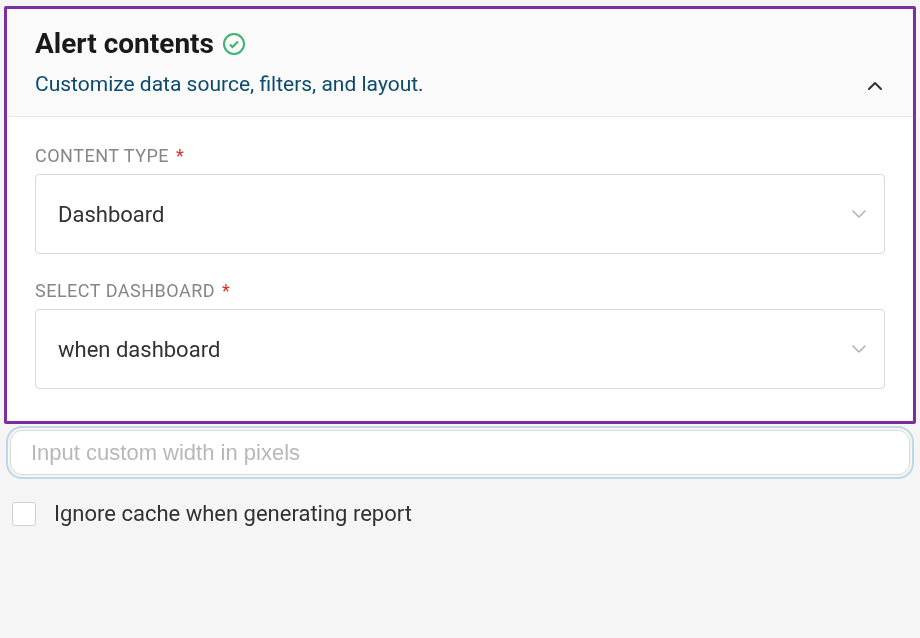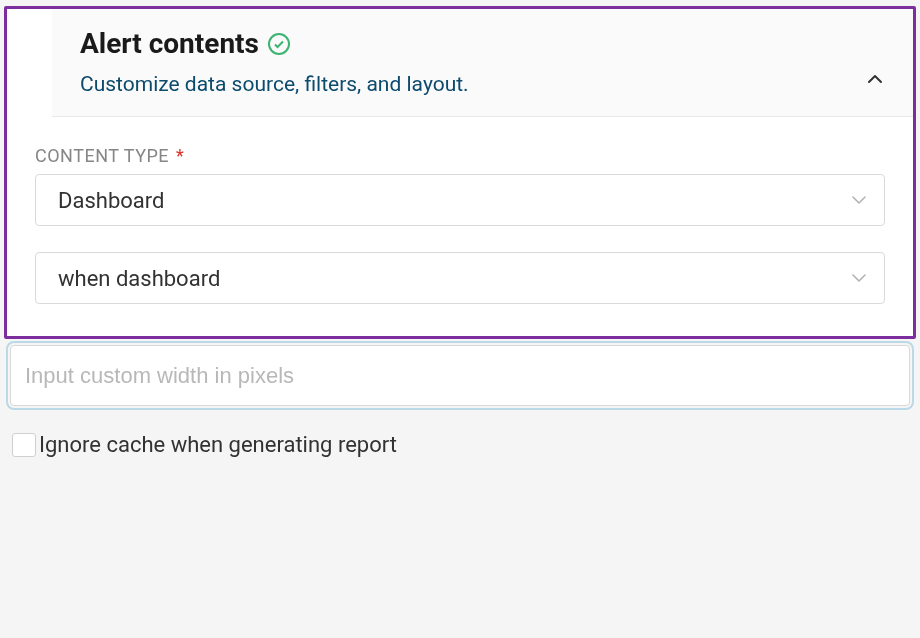--- a/index.html
+++ b/index.html
@@ -19,23 +19,22 @@
       background: #fff;
       border: 3px solid #7d2e9e;
       border-radius: 2px;
       margin: 0 4px;
     }
     .panel-header {
       padding: 18px 28px 20px 28px;
       background: #fafafa;
       border-bottom: 1px solid #e8e8e8;
       display: flex;
-      align-items: center;
+      align-items: flex-end;
       justify-content: space-between;
-      margin-left: 45px;
     }
     .header-text {
       display: flex;
       flex-direction: column;
     }
     .header-title-row {
       display: flex;
       align-items: center;
       gap: 8px;
     }
@@ -87,21 +86,21 @@
       color: #868686;
       margin-bottom: 8px;
       text-transform: uppercase;
     }
     .required-star {
       color: #d93025;
       margin-left: 2px;
     }
     .select-field {
       width: 100%;
-      height: 52px;
+      height: 80px;
       border: 1px solid #d9d9d9;
       border-radius: 4px;
       background: #fff;
       padding: 0 42px 0 22px;
       font-size: 22px;
       color: #323232;
       display: flex;
       align-items: center;
       justify-content: space-between;
       cursor: pointer;
@@ -120,37 +119,37 @@
     }
     .select-caret svg {
       width: 14px;
       height: 8px;
     }
     .below-panel {
       padding: 6px 10px 0 10px;
     }
     .text-input {
       width: 100%;
-      height: 61px;
+      height: 45px;
       border: 1px solid #d9d9d9;
-      border-radius: 4px;
+      border-radius: 12px;
       outline: 2px solid #bcd9e8;
       outline-offset: 2px;
-      padding: 0 14px;
+      padding: 0 20px;
       font-size: 22px;
       color: #323232;
       background: #fff;
     }
     .text-input::placeholder {
       color: #b8b8b8;
     }
     .checkbox-row {
       display: flex;
       align-items: center;
-      gap: 3px;
+      gap: 18px;
       margin-top: 26px;
       padding-left: 2px;
     }
     .checkbox-box {
       width: 24px;
       height: 24px;
       border: 1px solid #d0d0d0;
       border-radius: 3px;
       background: #fff;
       cursor: pointer;
@@ -196,20 +195,24 @@
         <span>Dashboard</span>
         <span class="select-caret">
           <svg viewBox="0 0 14 8" fill="none" stroke="#b0b0b0" stroke-width="1.5" stroke-linecap="round" stroke-linejoin="round">
             <path d="M1 1 L7 7 L13 1"></path>
           </svg>
         </span>
       </div>
     </div>
 
     <div class="form-group" style="margin-bottom:10px">
+      <label class="form-label">
+        <span>SELECT DASHBOARD</span>
+        <span class="required-star">*</span>
+      </label>
       <div class="select-field">
         <span>when dashboard</span>
         <span class="select-caret">
           <svg viewBox="0 0 14 8" fill="none" stroke="#b0b0b0" stroke-width="1.5" stroke-linecap="round" stroke-linejoin="round">
             <path d="M1 1 L7 7 L13 1"></path>
           </svg>
         </span>
       </div>
     </div>
 

